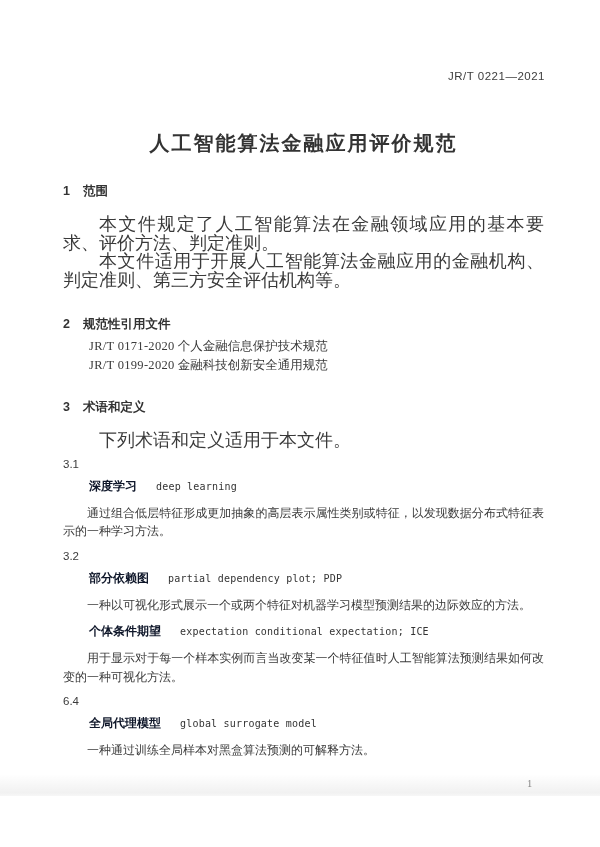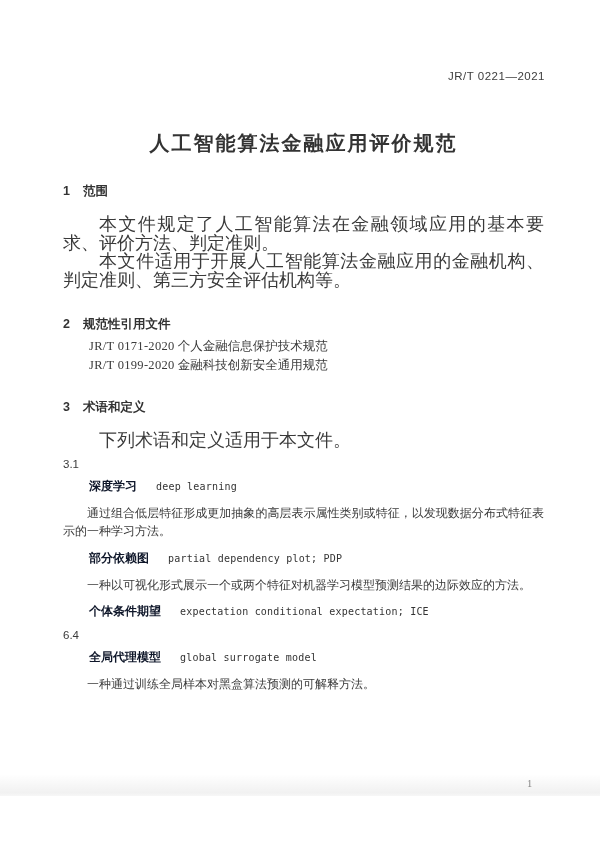--- a/index.html
+++ b/index.html
@@ -170,32 +170,34 @@
       <div class="term first">
         <div class="term-number">3.1</div>
         <div class="term-line">
           <span class="term-zh">深度学习</span>
           <span class="term-en">deep learning</span>
         </div>
         <p class="term-def">通过组合低层特征形成更加抽象的高层表示属性类别或特征，以发现数据分布式特征表示的一种学习方法。</p>
       </div>
 
       <div class="term">
+        <div class="term-number">3.2</div>
         <div class="term-line">
           <span class="term-zh">部分依赖图</span>
           <span class="term-en">partial dependency plot; PDP</span>
         </div>
         <p class="term-def">一种以可视化形式展示一个或两个特征对机器学习模型预测结果的边际效应的方法。</p>
       </div>
 
       <div class="term">
         <div class="term-line">
           <span class="term-zh">个体条件期望</span>
           <span class="term-en">expectation conditional expectation; ICE</span>
         </div>
+        <p class="term-def">用于显示对于每一个样本实例而言当改变某一个特征值时人工智能算法预测结果如何改变的一种可视化方法。</p>
       </div>
 
       <div class="term">
         <div class="term-number">6.4</div>
         <div class="term-line">
           <span class="term-zh">全局代理模型</span>
           <span class="term-en">global surrogate model</span>
         </div>
         <p class="term-def">一种通过训练全局样本对黑盒算法预测的可解释方法。</p>
 

